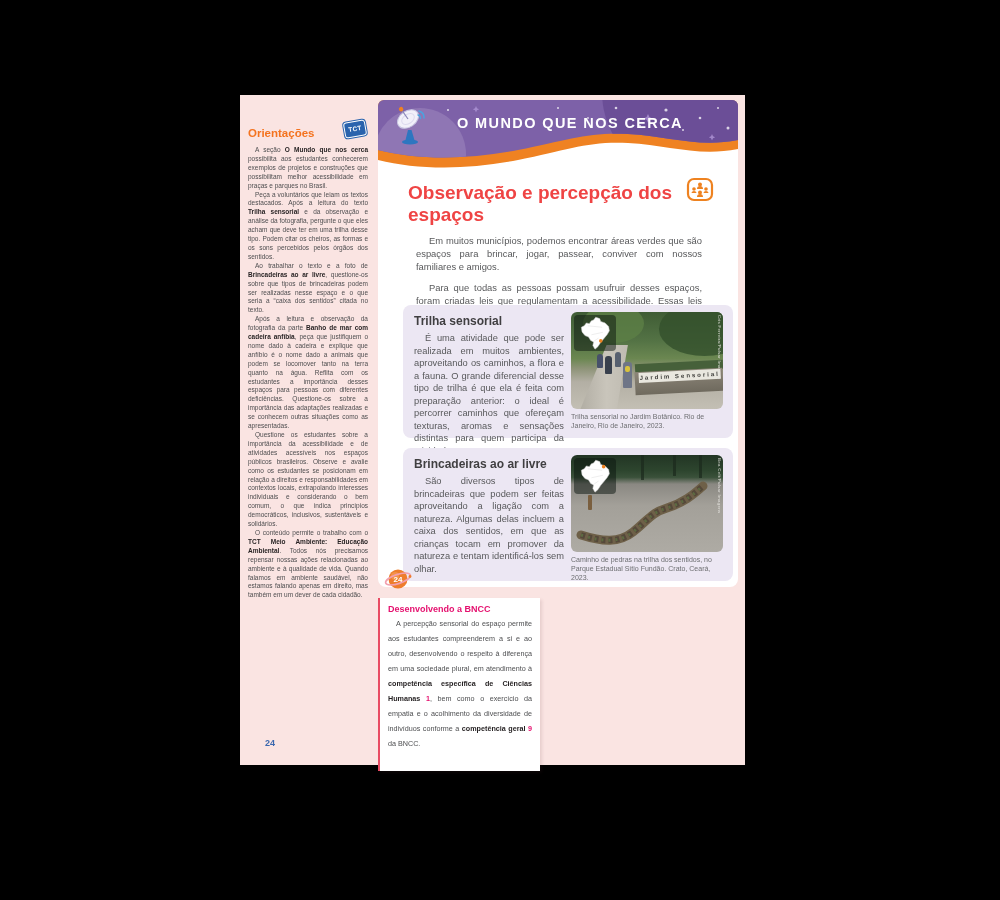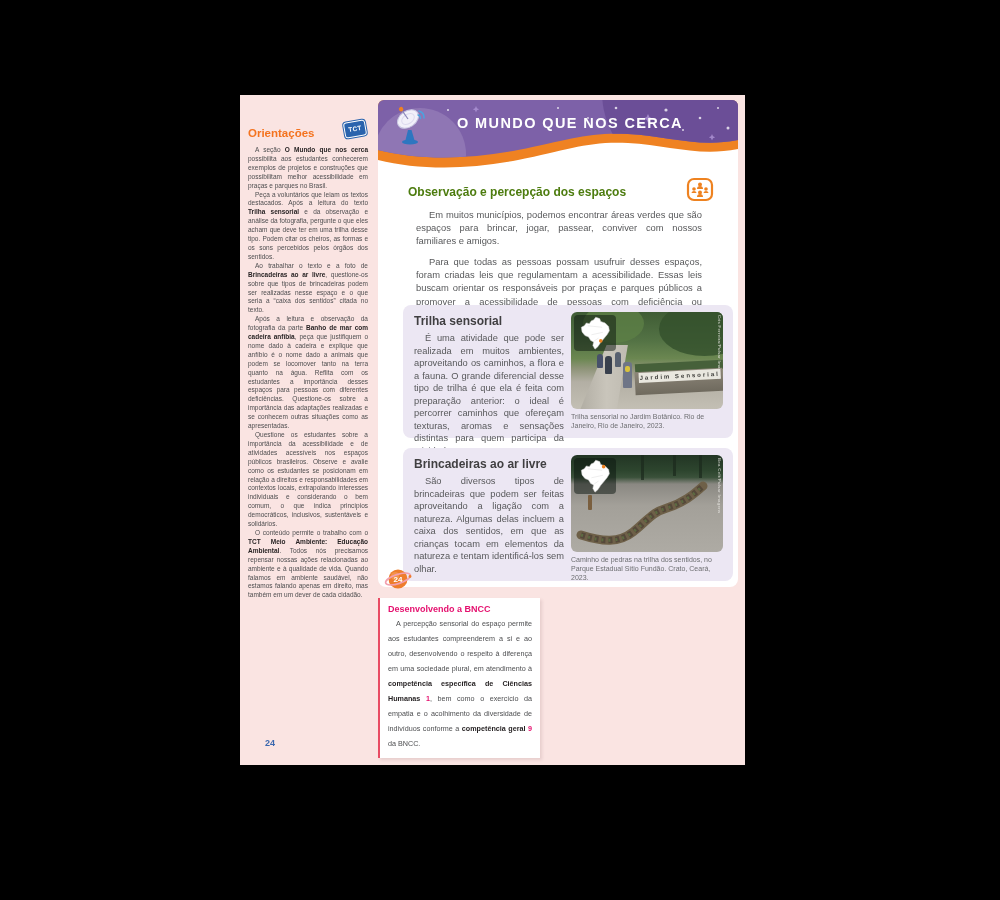--- a/index.html
+++ b/index.html
@@ -22,21 +22,21 @@
   
   .content{position:absolute;left:138px;top:5px;width:360px;height:487px;background:#fff;
     border-radius:6px 6px 8px 8px;overflow:visible;}
   .band{position:relative;width:360px;height:68px;border-radius:6px 6px 0 0;overflow:hidden;}
   .band svg{display:block;}
   .band-title{position:absolute;left:72px;top:15px;width:240px;text-align:center;color:#fff;
     font-weight:bold;font-size:14.5px;letter-spacing:1.4px;white-space:nowrap;}
   .sat-icon{position:absolute;left:13px;top:5px;}
 
   .section-row{position:relative;margin:14px 26px 0 30px;}
-  .section-title{color:#4d7c0f;font-weight:bold;font-size:12px;}
+  .section-title{color:#ef4444;font-weight:bold;font-size:19px;}
   .people-icon{position:absolute;right:-2px;top:-5px;}
 
   .intro{margin:6px 28px 0 30px;}
   .intro p{margin:8px;font-size:9.4px;line-height:13.1px;color:#58595b;text-align:justify;text-indent:13px;}
 
   .lavbox{position:absolute;left:25px;width:330px;height:133px;background:#ece7f3;border-radius:8px;}
   .box1{top:205px;} .box2{top:348px;}
   .box-title{position:absolute;left:11px;top:9px;font-size:12px;font-weight:bold;color:#403f41;}
   .box-body{position:absolute;left:11px;top:27px;width:150px;font-size:9.3px;line-height:12.5px;
     color:#58595b;text-align:justify;text-indent:11px;}
@@ -67,21 +67,21 @@
   .p2{background:linear-gradient(180deg,#223524 0%,#2d452e 16%,#3a513a 23%,#8a8882 30%,#a3a099 52%,#aeaba4 100%);}
   .p2 .trunk{position:absolute;top:0;width:3px;height:26%;background:#1b2a1d;opacity:.7;}
   .p2 .post{position:absolute;left:17px;top:40px;width:4px;height:15px;background:#7a5f3f;border-radius:1px;}
   .planet{position:absolute;left:6px;bottom:-10px;}
 
   .page-num{position:absolute;left:25px;top:643px;color:#3a67ae;font-weight:bold;font-size:9px;}
 
   
   .bncc{position:absolute;left:138px;top:503px;width:162px;background:#fff;
     border-left:2px solid #e84b63;box-shadow:2px 2px 3px rgba(90,40,50,.12);
-    padding:6px 8px 7px 8px;box-sizing:border-box;}
+    padding:6px 8px 20px 8px;box-sizing:border-box;}
   .bncc-title{color:#e5106e;font-weight:bold;font-size:9px;margin-bottom:2px;}
   .bncc-body{font-size:7.2px;line-height:15px;color:#4d4e50;text-align:justify;text-indent:8px;}
 </style>
 </head>
 <body>
 
 <div class="stage">
   <div class="page">
 
     <aside class="sidebar">
@@ -194,21 +194,21 @@
               <circle cx="66" cy="72" r="5" fill="#ef8221"></circle>
             </svg>
           </div>
           <span class="credit">Cris Ferreira/Pulsar Imagens</span>
         </div>
         <div class="photo-caption">Trilha sensorial no Jardim Botânico. Rio de Janeiro, Rio de Janeiro, 2023.</div>
       </section>
 
       <section class="lavbox box2">
         <div class="box-title">Brincadeiras ao ar livre</div>
-        <div class="box-body">São diversos tipos de brincadeiras que podem ser feitas aproveitando a ligação com a natureza. Algumas delas incluem a caixa dos sentidos, em que as crianças tocam em elementos da natureza e tentam identificá-los sem olhar.</div>
+        <div class="box-body">São diversos tipos de brincadeiras que podem ser feitas aproveitando a ligação com a natureza. Algumas delas incluem a caixa dos sentidos, em que as crianças tocam em promover da natureza e tentam identificá-los sem olhar.</div>
         <div class="photo p2">
           <div class="trunk" style="left:70px;"></div>
           <div class="trunk" style="left:102px;height:22%;"></div>
           <div class="trunk" style="left:128px;height:24%;"></div>
           <svg width="152" height="97" viewBox="0 0 152 97" style="position:absolute;left:0;top:0;">
             <path d="M10,80 C32,87 48,88 62,77 C78,64 80,58 96,53 C112,48 122,40 132,31" fill="none" stroke="#6e6048" stroke-width="9" stroke-linecap="round"></path>
             <path d="M10,80 C32,87 48,88 62,77 C78,64 80,58 96,53 C112,48 122,40 132,31" fill="none" stroke="#55483a" stroke-width="6" stroke-dasharray="4 3"></path>
             <path d="M10,80 C32,87 48,88 62,77 C78,64 80,58 96,53 C112,48 122,40 132,31" fill="none" stroke="#5d6b42" stroke-width="3" stroke-dasharray="2 5"></path>
           </svg>
           <div class="post"></div>

